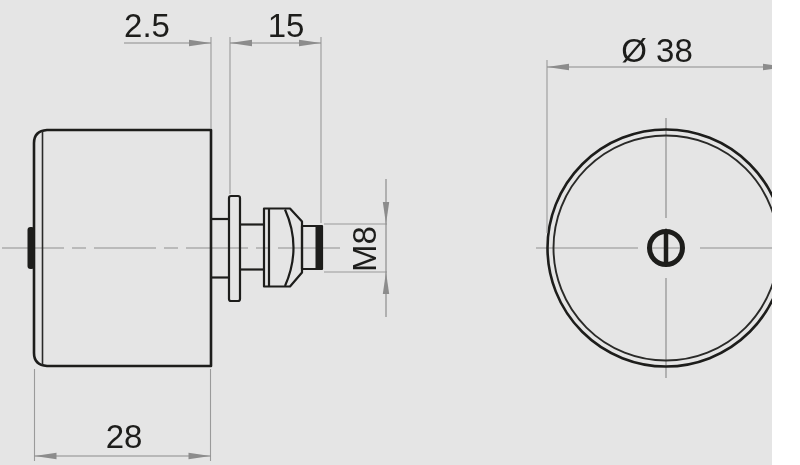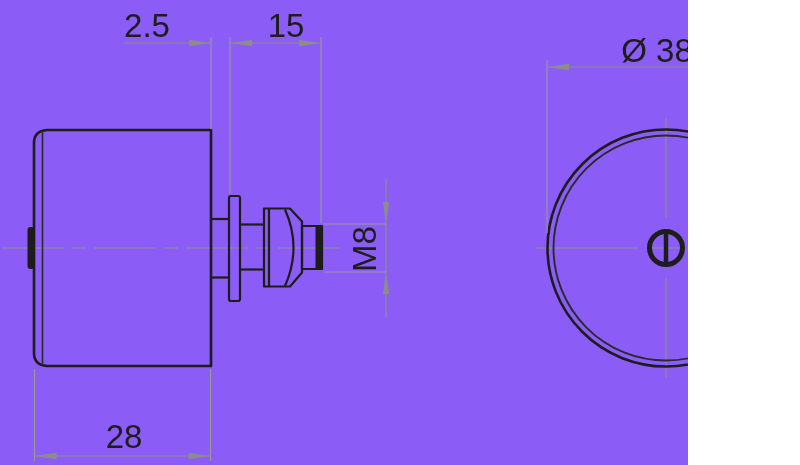--- a/index.html
+++ b/index.html
@@ -1,16 +1,16 @@
 <!DOCTYPE html>
 <html><head>
 <meta charset="utf-8">
 <style>
   html,body{margin:0;padding:0;background:#ffffff;}
-  .stage{position:relative;width:688px;height:465px;background:#8b5cf6;overflow:hidden;}
+  .stage{position:relative;width:772px;height:465px;background:#e5e5e5;overflow:hidden;}
   svg{display:block;}
   .outline{fill:none;stroke:#1d1d1b;stroke-width:2.6;stroke-linejoin:round;stroke-linecap:round;}
   .outline-med{fill:none;stroke:#1d1d1b;stroke-width:2.2;stroke-linejoin:round;}
   .edge-thin{fill:none;stroke:#2a2a28;stroke-width:1.6;}
   .fill-dark{fill:#1d1d1b;stroke:none;}
   .dimline{fill:none;stroke:#8c8c8c;stroke-width:1.2;}
   .extline{fill:none;stroke:#9a9a9a;stroke-width:1.1;}
   .centerline{fill:none;stroke:#8f8f8f;stroke-width:1.2;}
   .arrow{fill:#8c8c8c;stroke:none;}
   .dim-text{font-family:"Liberation Sans",sans-serif;font-size:33px;fill:#1d1d1b;}

